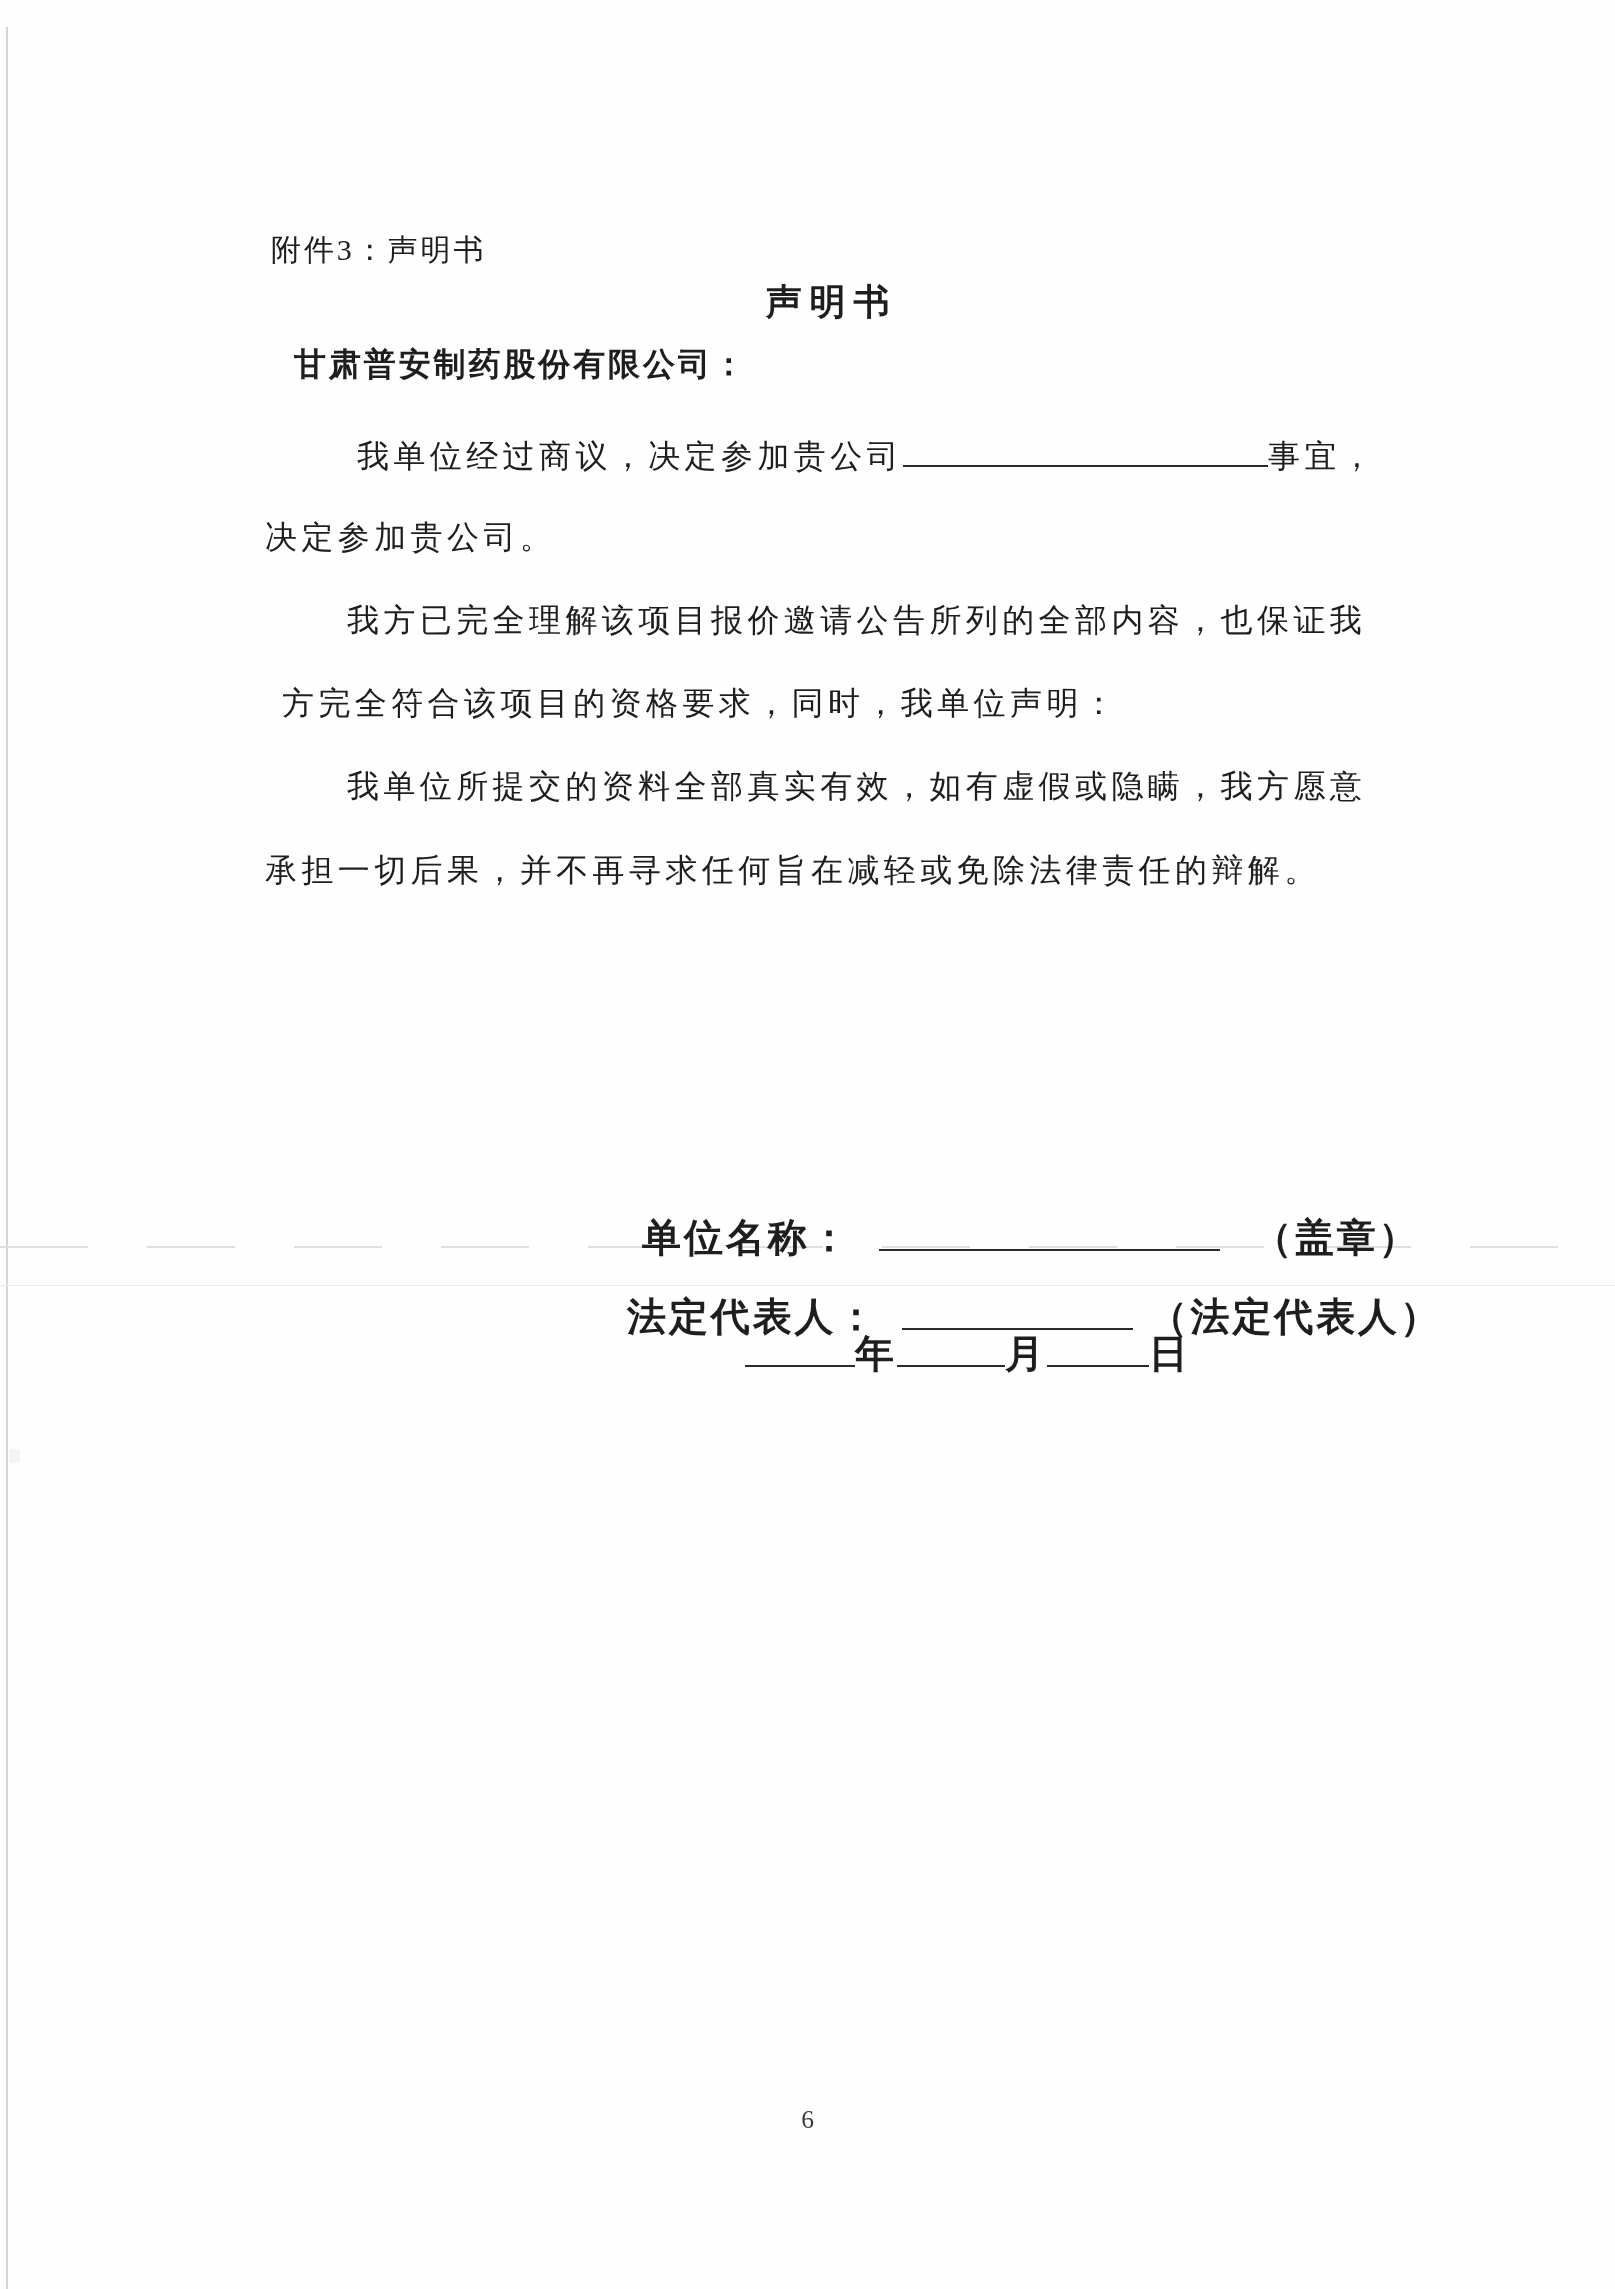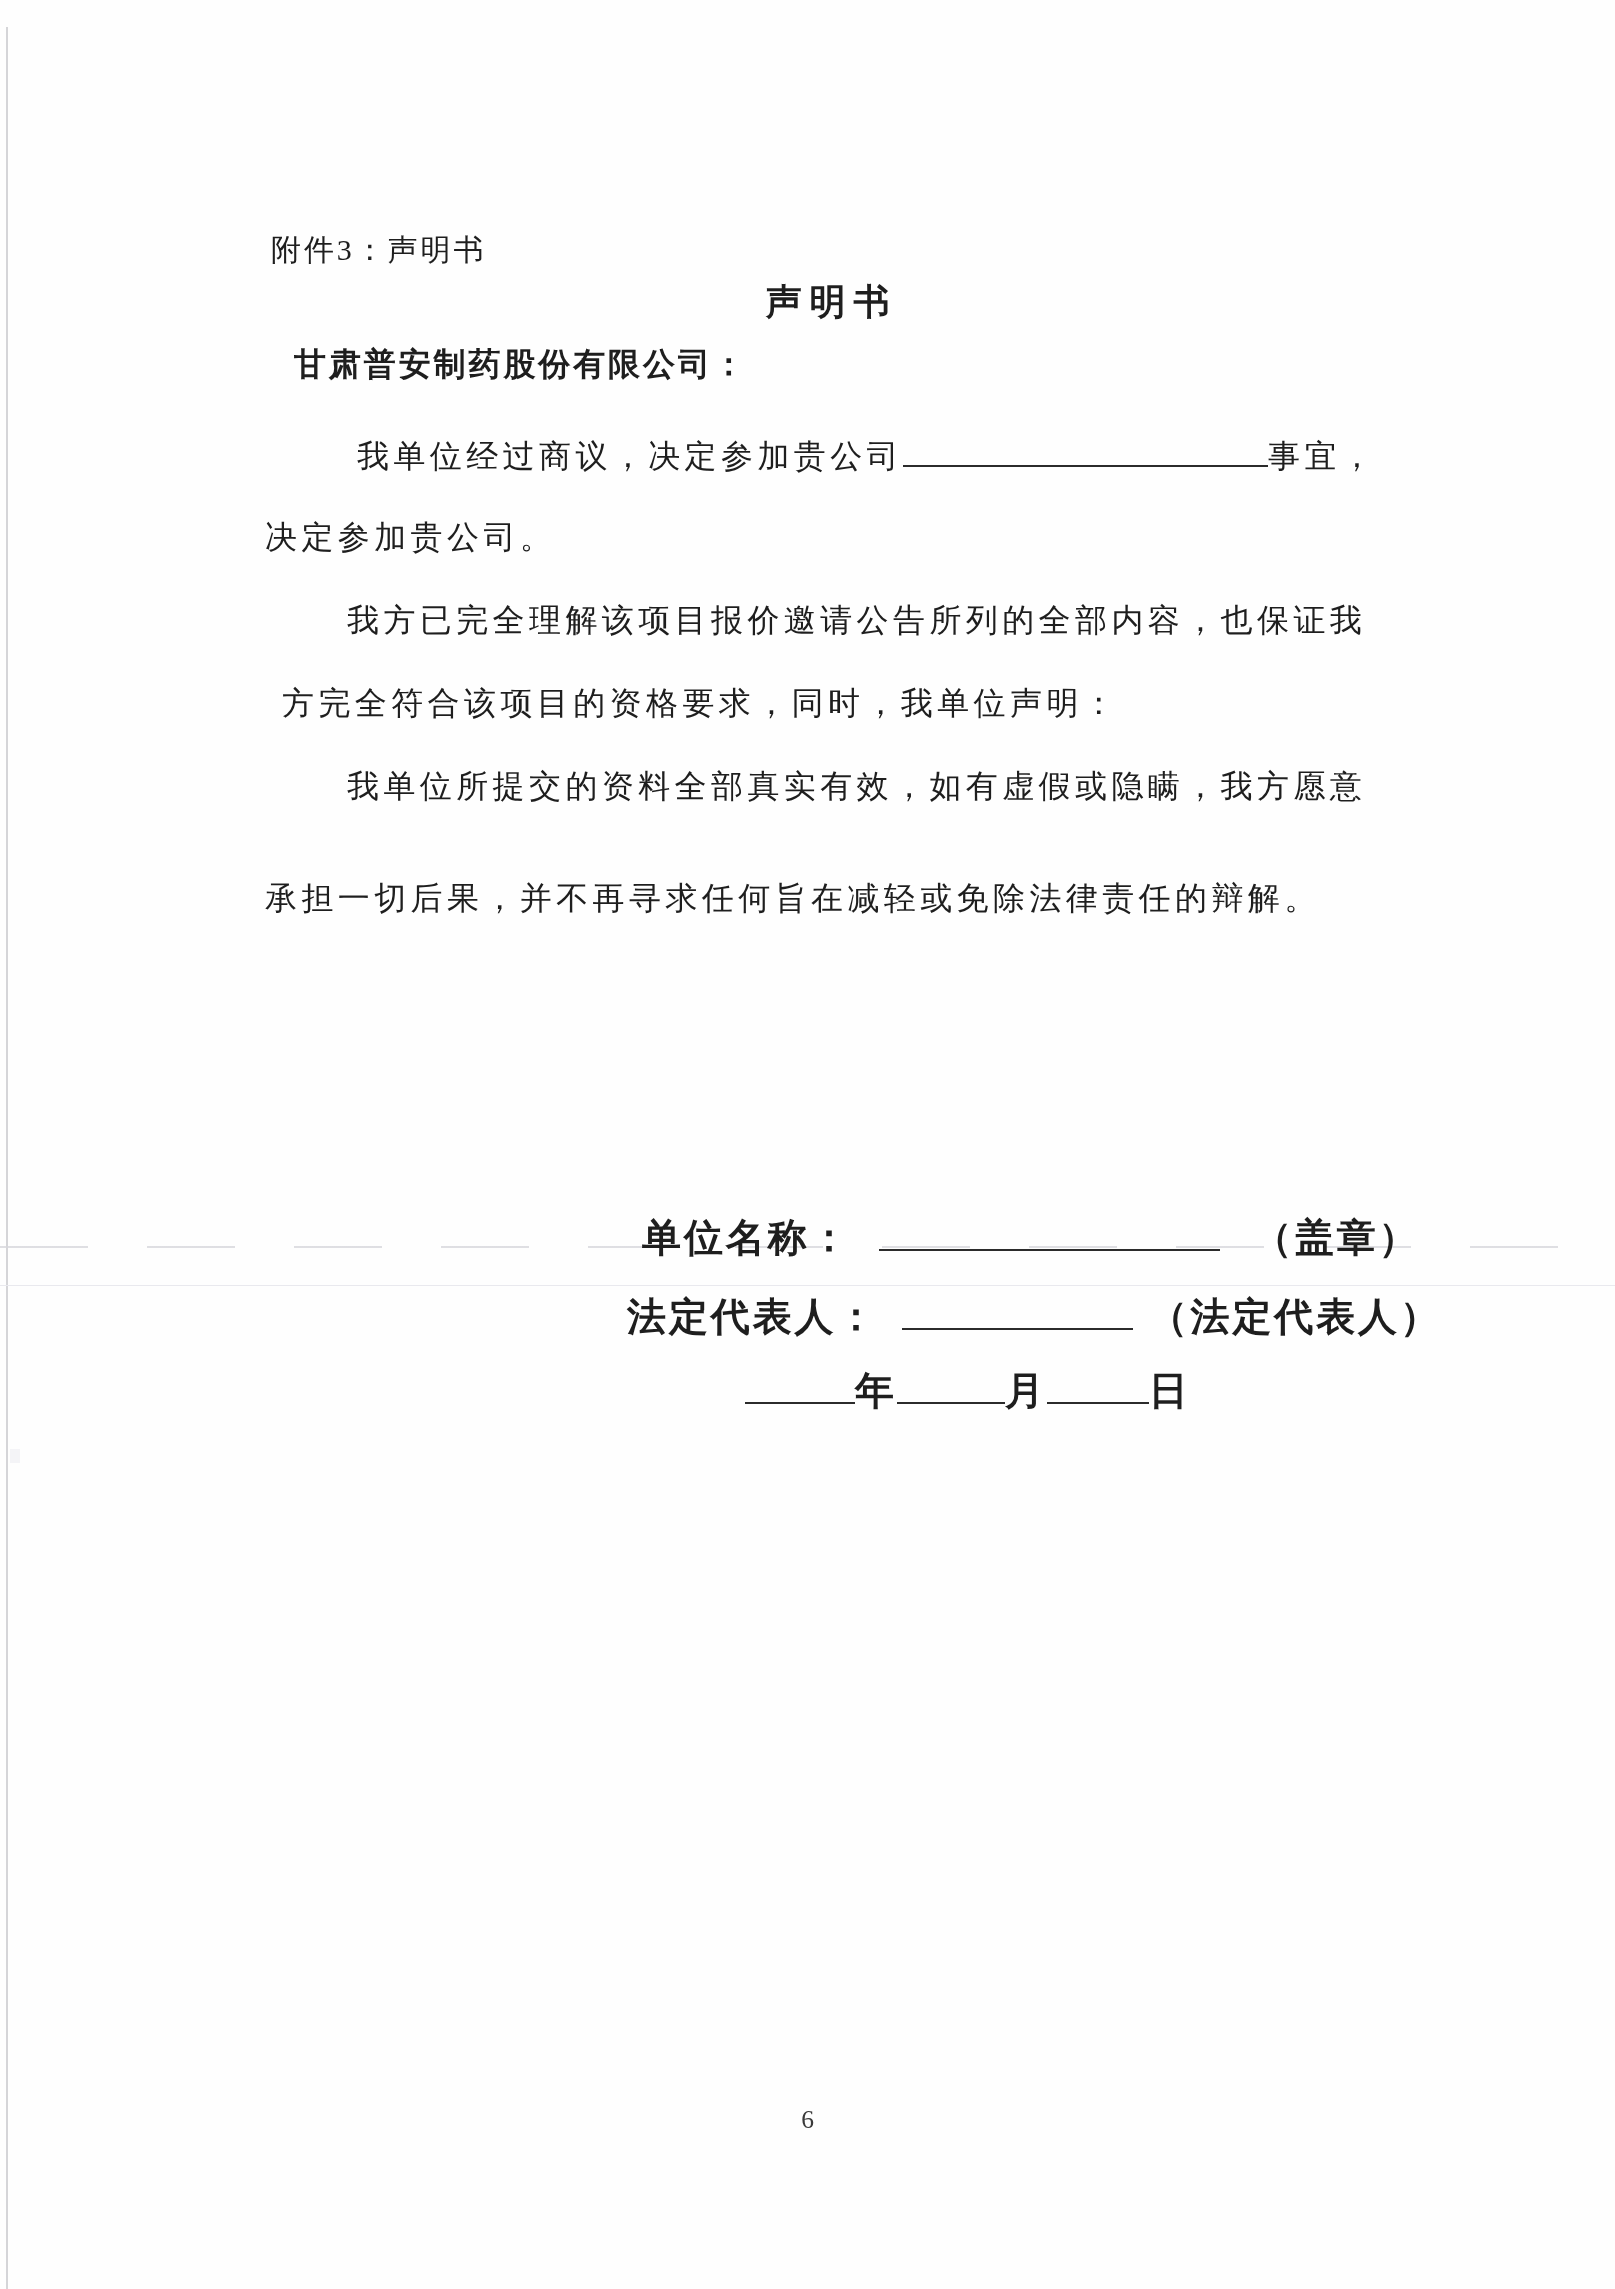--- a/index.html
+++ b/index.html
@@ -76,28 +76,28 @@
 <div class="abs body-line" style="left:347px; top:431px;margin-left:10px;">
   <span>我单位经过商议，决定参加贵公司</span><span class="blank blank-project"></span><span>事宜，</span>
 </div>
 
 <div class="abs body-line" style="left:265px; top:516px;">决定参加贵公司。</div>
 
 <div class="abs body-line" style="left:347px; top:599px;">我方已完全理解该项目报价邀请公告所列的全部内容，也保证我</div>
 <div class="abs body-line" style="left:282px; top:682px;">方完全符合该项目的资格要求，同时，我单位声明：</div>
 
 <div class="abs body-line" style="left:347px; top:765px;">我单位所提交的资料全部真实有效，如有虚假或隐瞒，我方愿意</div>
-<div class="abs body-line" style="left:265px; top:849px;margin-top:28px;">承担一切后果，并不再寻求任何旨在减轻或免除法律责任的辩解。</div>
+<div class="abs body-line" style="left:265px; top:849px;">承担一切后果，并不再寻求任何旨在减轻或免除法律责任的辩解。</div>
 
 <div class="abs sig-line" style="left:642px; top:1208px;">
   <span>单位名称：</span><span class="blank blank-unit"></span><span>（盖章）</span>
 </div>
 
 <div class="abs sig-line" style="left:627px; top:1287px;">
   <span>法定代表人：</span><span class="blank blank-rep"></span><span>（法定代表人）</span>
 </div>
 
-<div class="abs sig-line" style="left:745px; top:1361px;">
+<div class="abs sig-line" style="left:745px; top:1324px;">
   <span class="blank blank-year"></span><span>年</span><span class="blank blank-month"></span><span>月</span><span class="blank blank-day"></span><span>日</span>
 </div>
 
 <div class="abs page-num" style="left:0; top:2105px; width:1615px; text-align:center;">6</div>
 
 
 </body></html>

